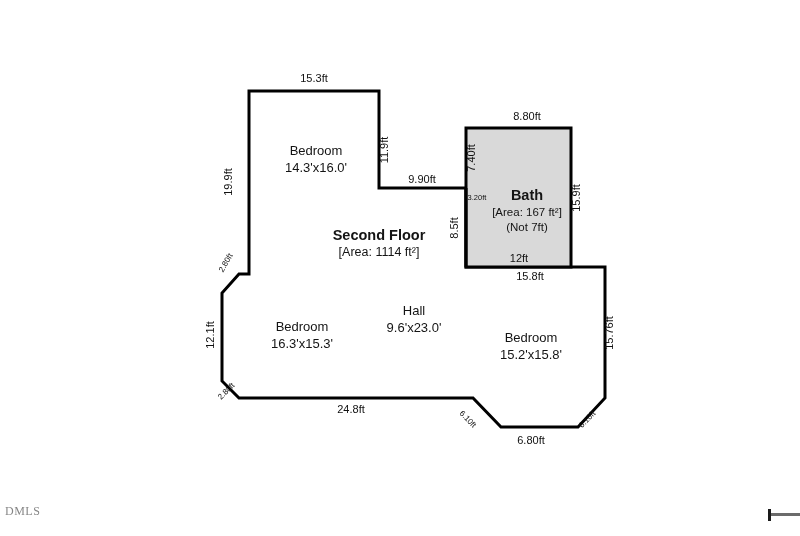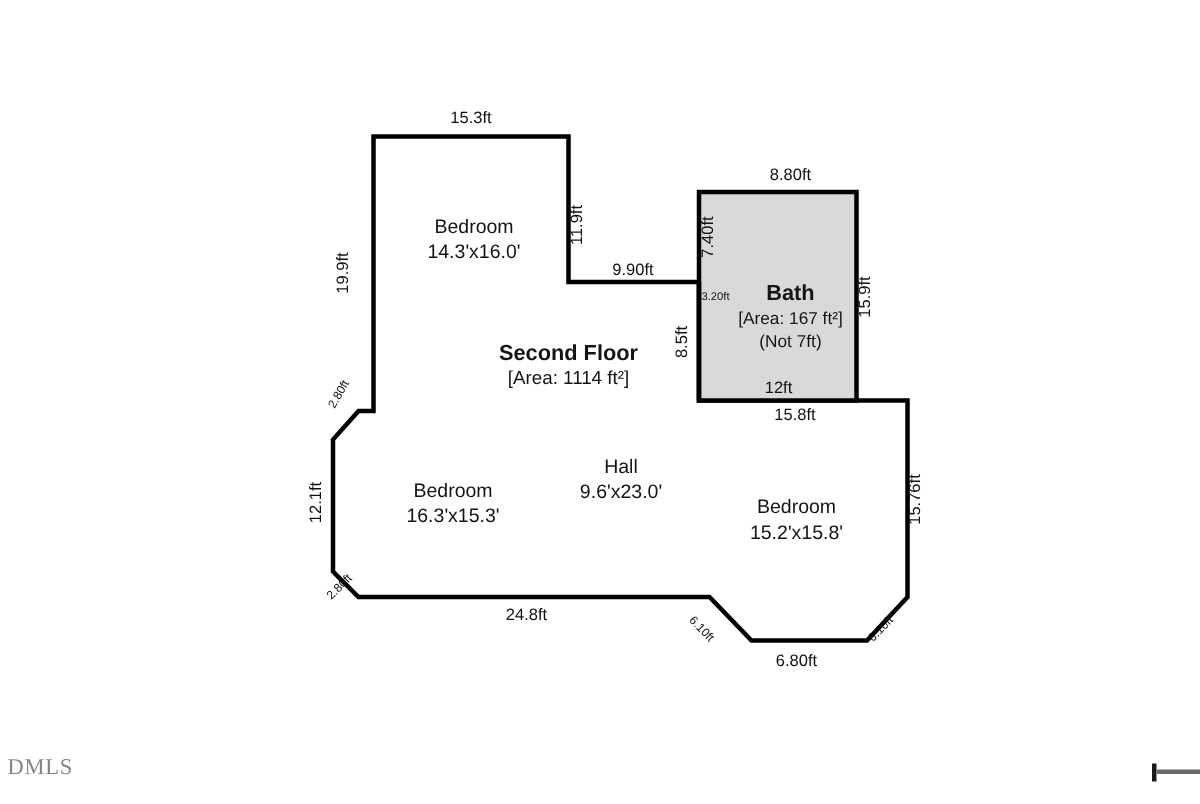--- a/index.html
+++ b/index.html
@@ -90,21 +90,21 @@
   }
   .dim-tiny {
     font-size: 7.5px;
     text-anchor: middle;
     fill: #111111;
   }
   .watermark {
     position: absolute;
     left: 5px;
     top: 504px;
-    font-size: 15px;
+    font-size: 12px;
     letter-spacing: 0.5px;
     color: #5c5c5c;
     font-family: "Liberation Serif", serif;
     opacity: 0.75;
   }
   .scalebar {
     position: absolute;
     right: 0px;
     top: 508px;
     width: 40px;

